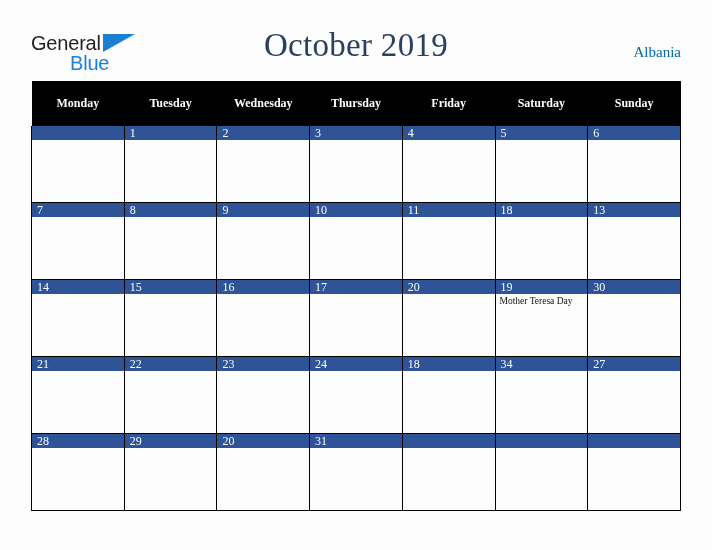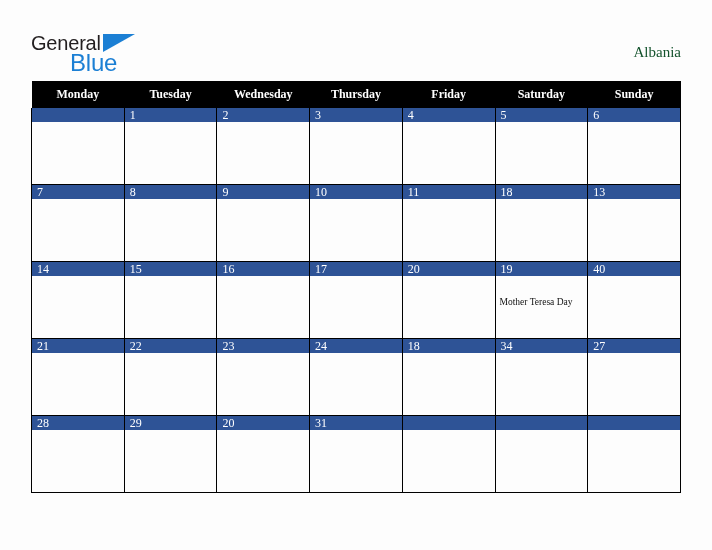--- a/index.html
+++ b/index.html
@@ -51,21 +51,21 @@
     width: 0;
     height: 0;
     border-left: 32px solid #1b7fd4;
     border-bottom: 18px solid transparent;
   }
   .logo-blue {
     position: absolute;
     left: 39px;
     top: 20px;
     font-family: "Liberation Sans", sans-serif;
-    font-size: 24px;
+    font-size: 20px;
     color: #1b7fd4;
     letter-spacing: -0.2px;
     line-height: 22px;
   }
 
   .cal-title {
     position: absolute;
     left: 0;
     top: 27px;
     width: 712px;
@@ -75,40 +75,40 @@
     color: #2b4061;
     letter-spacing: 0.3px;
   }
 
   .country {
     position: absolute;
     right: 31px;
     top: 44px;
     font-family: "Liberation Serif", serif;
     font-size: 15px;
-    color: #14532d;
+    color: #0369a1;
   }
 
   
   .calendar {
     position: absolute;
     left: 31px;
     top: 81px;
     width: 650px;
     border-collapse: collapse;
     table-layout: fixed;
   }
   .calendar th {
     background: #000000;
     color: #ffffff;
     font-family: "Liberation Serif", serif;
     font-size: 12px;
     font-weight: bold;
     height: 19px;
-    padding: 4px;
+    padding: 13px;
     text-align: center;
     border: none;
   }
   .calendar td {
     width: 92.85px;
     height: 76px;
     padding: 0;
     vertical-align: top;
     background: #fdfdfd;
     border-left: 1px solid #000000;
@@ -124,21 +124,20 @@
     color: #ffffff;
     font-family: "Liberation Serif", serif;
     font-size: 12px;
     padding-left: 5px;
     box-sizing: border-box;
     overflow: hidden;
   }
   .events {
     display: block;
     padding: 1px 3px 0 4px;
-    margin-top: 19px;
   }
   .event {
     display: block;
     font-family: "Liberation Serif", serif;
     font-size: 9.5px;
     color: #111111;
     line-height: 12px;
     white-space: nowrap;
   }
 </style>
@@ -148,20 +147,21 @@
 <div class="page">
 
   <div class="header">
 
     <div class="logo">
       <span class="logo-general">General</span>
       <span class="logo-triangle"></span>
       <span class="logo-blue">Blue</span>
     </div>
 
+    <div class="cal-title">October 2019</div>
 
     <div class="country">Albania</div>
 
   </div>
 
   <table class="calendar">
     <thead>
       <tr>
         <th>Monday</th>
         <th>Tuesday</th>
@@ -254,21 +254,21 @@
             <span class="daynum">20</span>
             <span class="events"></span>
           </td>
           <td>
             <span class="daynum">19</span>
             <span class="events">
               <span class="event">Mother Teresa Day</span>
             </span>
           </td>
           <td>
-            <span class="daynum">40</span>
+            <span class="daynum">30</span>
             <span class="events"></span>
           </td>
         </tr>
         <tr>
           <td>
             <span class="daynum">21</span>
             <span class="events"></span>
           </td>
           <td>
             <span class="daynum">22</span>

